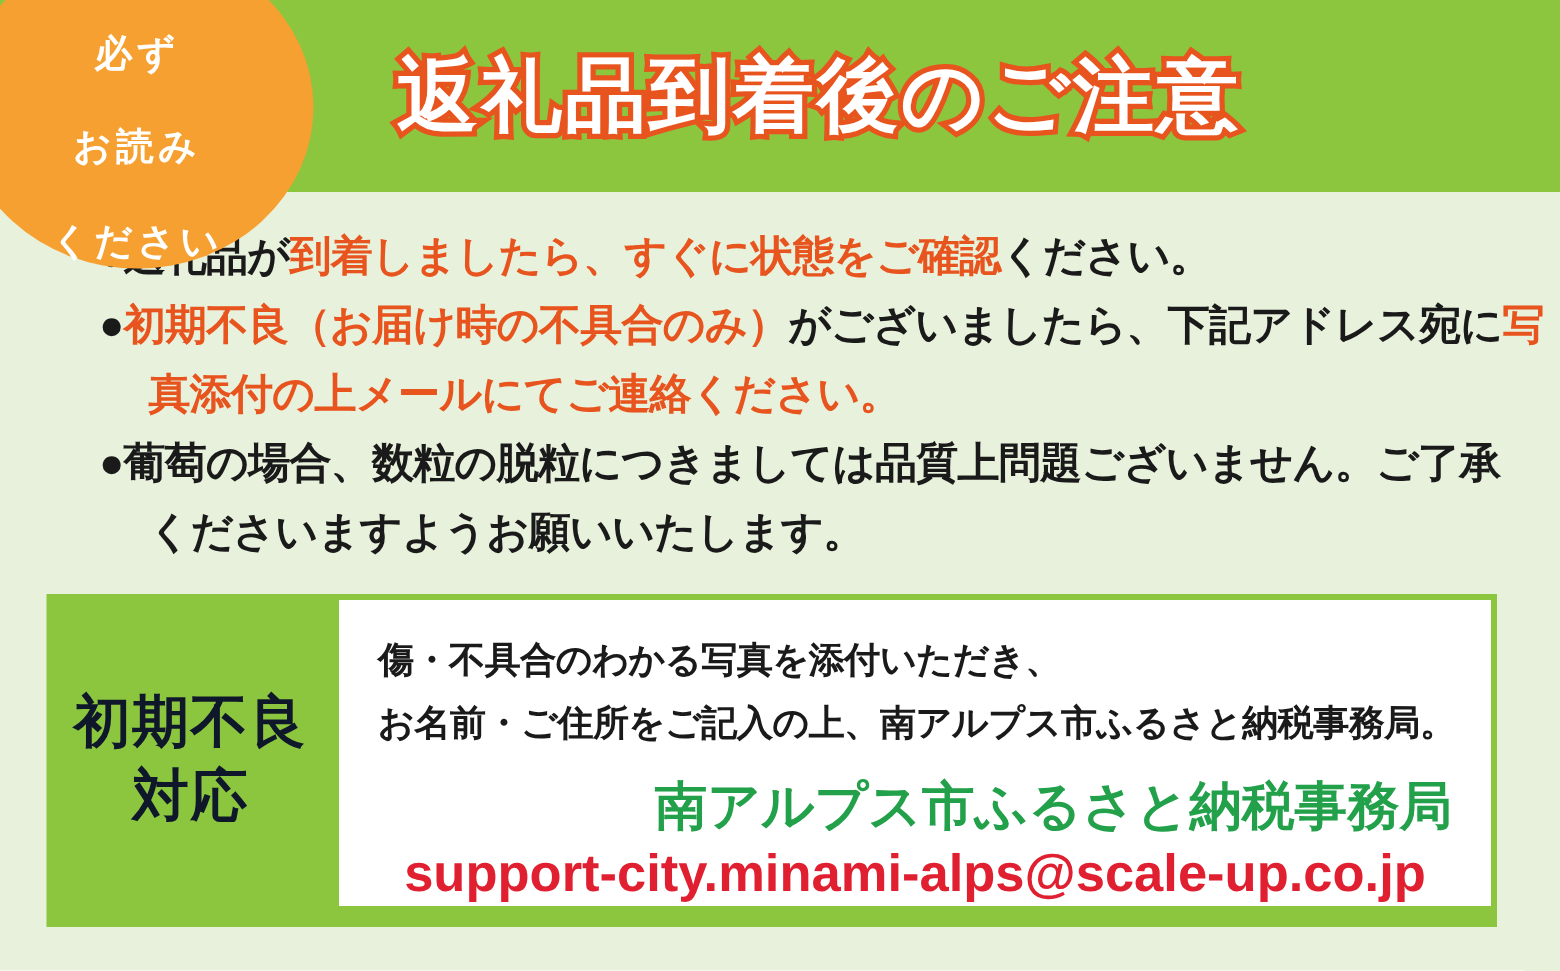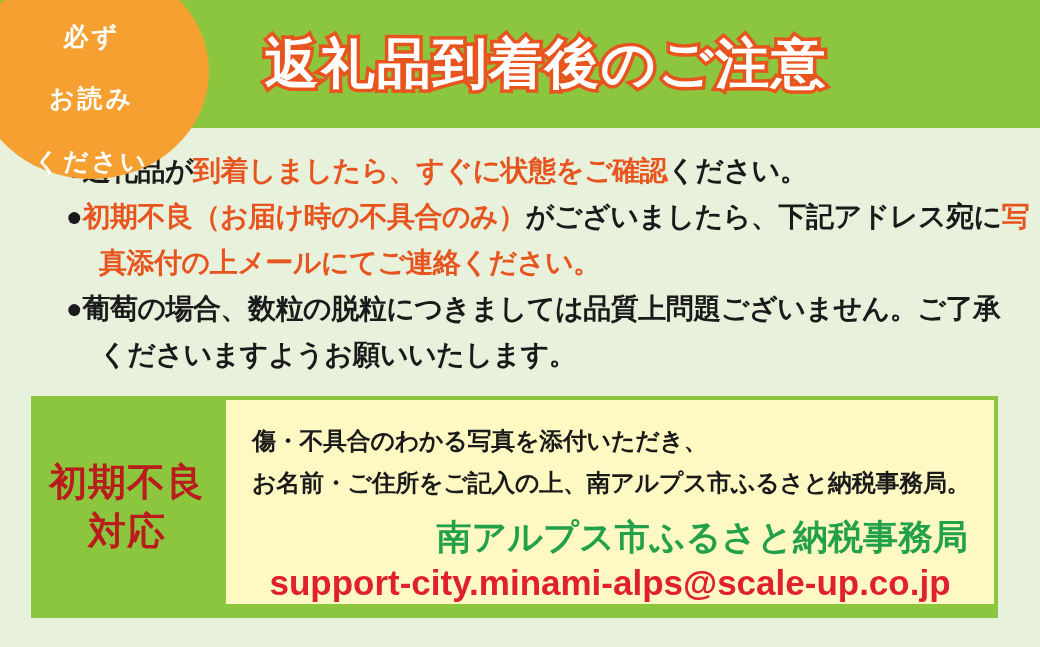--- a/index.html
+++ b/index.html
@@ -118,36 +118,36 @@
   .panel-label {
     position: absolute;
     left: 31px;
     top: 396px;
     width: 192px;
     height: 222px;
     display: flex;
     flex-direction: column;
     align-items: center;
     justify-content: center;
-    color: #b91c1c;
+    color: #0f172a;
     font-weight: bold;
     font-size: 38px;
     line-height: 1.28;
     letter-spacing: 1px;
     z-index: 3;
   }
   .panel-label span { display: block; white-space: nowrap; }
 
   .white-card {
     position: absolute;
     left: 222px;
     top: 396px;
     width: 776px;
     height: 212px;
-    background: #fef9c3;
+    background: #ffffff;
     border: 4px solid #8cc63f;
     box-sizing: border-box;
     z-index: 2;
     padding: 20px 0 0 26px;
   }
   .card-line {
     font-size: 24px;
     line-height: 42px;
     color: #1a1a1a;
     font-weight: bold;

